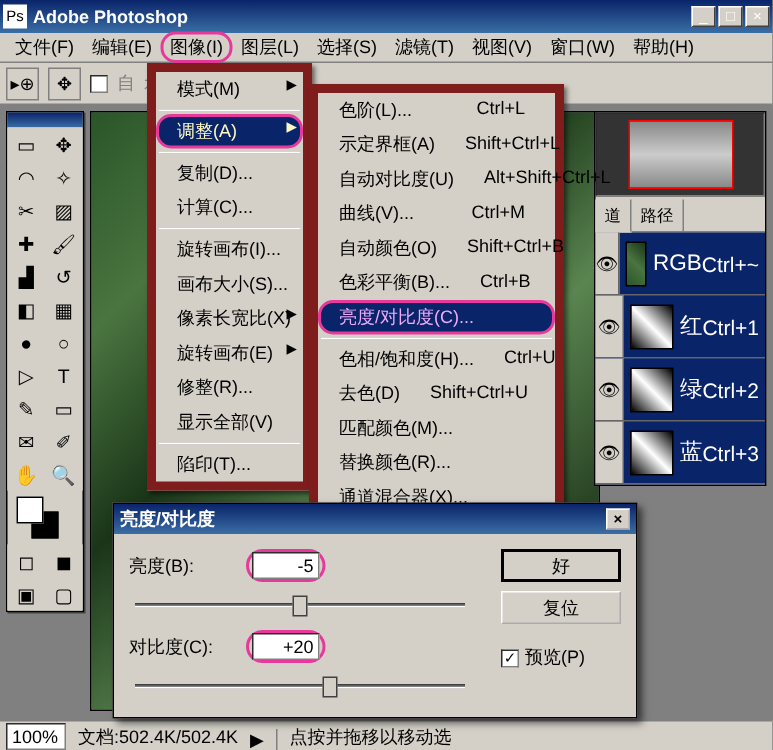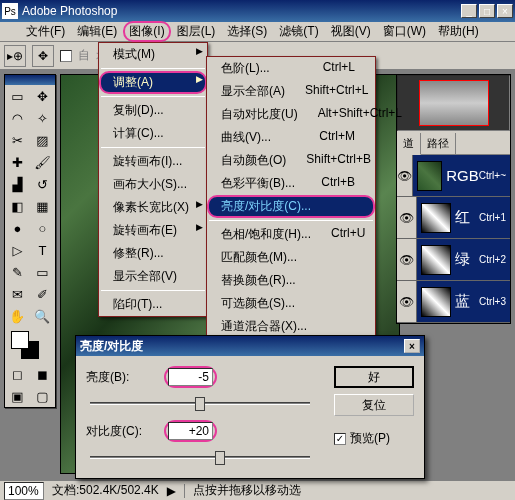--- a/index.html
+++ b/index.html
@@ -1,26 +1,26 @@
 <!DOCTYPE html>
 <html><head>
 <meta charset="utf-8">
 <style>
 *{margin:0;padding:0;box-sizing:border-box;font-family:"Microsoft YaHei",SimSun,sans-serif;font-size:12px;user-select:none}
 body{background:#808080;width:515px;height:500px;overflow:hidden;position:relative}
 
 
 .titlebar{background:linear-gradient(#0a246a,#3a6ea5);height:22px;display:flex;align-items:center;padding:0 2px;color:#fff}
 .titlebar .icon{width:16px;height:16px;margin-right:4px;background:#fff;display:flex;align-items:center;justify-content:center;font-size:10px;color:#000}
-.titlebar .title{flex:1;font-weight:normal}
+.titlebar .title{flex:1;font-weight:bold}
 .titlebar .winbtns{display:flex;gap:2px}
 .titlebar .winbtn{width:16px;height:14px;background:#d4d0c8;border:1px solid #fff;border-right-color:#404040;border-bottom-color:#404040;display:flex;align-items:center;justify-content:center;font-size:10px}
 
 
-.menubar{background:#d4d0c8;height:20px;display:flex;align-items:center;padding:0 20px;border-bottom:1px solid #808080}
+.menubar{background:#d4d0c8;height:20px;display:flex;align-items:center;padding:0 4px;border-bottom:1px solid #808080}
 .menubar .mitem{padding:2px 6px;cursor:default}
 .menubar .mitem.hl{border:2px solid #e6399b;border-radius:10px;padding:0 4px}
 
 
 .optbar{background:#d4d0c8;height:28px;border-bottom:1px solid #808080;display:flex;align-items:center;padding:0 4px;gap:6px}
 .obtn{width:22px;height:22px;border:1px solid #808080;background:#d4d0c8;display:flex;align-items:center;justify-content:center}
 .ocb{width:12px;height:12px;border:1px inset #808080;background:#fff}
 .olabel{color:#808080}
 
 
@@ -33,47 +33,47 @@
 .swbg{position:absolute;width:18px;height:18px;border:1px solid #000;background:#000;left:16px;top:14px}
 
 
 .canvas{position:absolute;left:60px;top:74px;width:340px;height:400px;background:#335533;border:1px solid #000}
 .canvas-img{width:100%;height:100%;background:linear-gradient(135deg,#2a5528 0,#4a7540 20%,#1a3518 40%,#5a8550 60%,#2a4525 80%,#3a6530 100%)}
 .watermark1{position:absolute;left:70px;top:280px;color:#fff;font-size:20px;font-family:KaiTi,serif;text-shadow:1px 1px 2px #000}
 .watermark2{position:absolute;left:70px;top:308px;color:#fff;font-size:16px;text-shadow:1px 1px 2px #000}
 .watermark3{position:absolute;right:8px;bottom:6px;color:#ff8800;font-size:13px;font-style:italic;text-shadow:1px 1px 1px #000}
 
 
-.menu{position:absolute;background:#d4d0c8;border:1px solid #7f1d1d;box-shadow:2px 2px 3px rgba(0,0,0,.5);z-index:100}
+.menu{position:absolute;background:#d4d0c8;border:6px solid #7f1d1d;box-shadow:2px 2px 3px rgba(0,0,0,.5);z-index:100}
 .menu .mi{padding:3px 20px 3px 14px;display:flex;justify-content:space-between;gap:20px;white-space:nowrap}
 .menu .mi.hl{background:#0a246a;color:#fef9c3}
 .menu .mi.sub::after{content:"▶";font-size:9px;position:absolute;right:4px}
 .menu .msep{height:1px;background:#808080;margin:2px 2px;border-bottom:1px solid #fff}
 .menu .mi .sc{color:inherit;margin-left:auto}
 .menu1{left:98px;top:42px;width:110px}
 .menu1 .mi.adj{border:2px solid #e6399b;border-radius:10px;padding:1px 18px 1px 12px}
 .menu2{left:206px;top:56px;width:170px}
-.menu2 .mi.bright{background:#0a246a;color:#7dd3fc;border:2px solid #e6399b;border-radius:10px;padding:1px 12px}
+.menu2 .mi.bright{background:#0a246a;color:#f0abfc;border:2px solid #e6399b;border-radius:10px;padding:1px 12px}
 
 
 .panel{position:absolute;right:4px;top:74px;width:115px;background:#d4d0c8;border:1px solid #000}
 .ptabs{display:flex;background:#d4d0c8;border-bottom:1px solid #808080}
 .ptab{padding:3px 6px;font-size:11px;border-right:1px solid #808080}
 .ptab.active{background:#d4d0c8;border-bottom:1px solid #d4d0c8;margin-bottom:-1px}
 .chlist{background:#9a9a9a}
 .ch{display:flex;align-items:center;height:42px;border-bottom:1px solid #666;background:#ccc}
 .ch.sel{background:#0a246a;color:#fff}
 .ch .eye{width:20px;text-align:center;background:#d4d0c8;color:#000;height:100%;display:flex;align-items:center;justify-content:center;border-right:1px solid #666}
 .ch .thumb{width:30px;height:30px;margin:0 4px;border:1px solid #000;background:linear-gradient(45deg,#000 0,#fff 50%,#000 100%)}
 .ch .thumb.rgb{background:linear-gradient(45deg,#2a5528,#4a7540,#1a3518)}
 .ch .chname{flex:1;font-size:15px}
-.ch .chsc{font-size:10px;padding-right:4px}
-
-
-.statusbar{position:absolute;bottom:0;left:0;right:0;height:20px;background:#d4d0c8;border-top:1px solid #808080;display:flex;align-items:center;padding:0 4px;gap:8px;font-size:11px}
+.ch .chsc{font-size:14px;padding-right:4px}
+
+
+.statusbar{position:absolute;bottom:0;left:0;right:0;height:20px;background:#d4d0c8;border-top:1px solid #808080;display:flex;align-items:flex-end;padding:0 4px;gap:8px;font-size:11px}
 .statusbar .zoom{width:40px;border:1px inset #808080;padding:1px 3px;background:#fff}
 .statusbar .sep{width:1px;height:14px;background:#808080}
 
 
 .dialog{position:absolute;left:75px;top:335px;width:350px;background:#d4d0c8;border:1px solid #000;box-shadow:3px 3px 5px rgba(0,0,0,.6);z-index:200}
 .dtitle{background:linear-gradient(#0a246a,#3a6ea5);height:20px;display:flex;align-items:center;padding:0 4px;color:#fff;font-weight:bold}
 .dtitle .dclose{margin-left:auto;width:16px;height:14px;background:#d4d0c8;border:1px outset #fff;display:flex;align-items:center;justify-content:center;font-size:10px;color:#000}
 .dbody{padding:10px;display:grid;grid-template-columns:1fr 80px;gap:8px}
 .dleft{display:flex;flex-direction:column;gap:6px}
 .drow{display:flex;align-items:center;gap:8px}
@@ -209,21 +209,21 @@
       <span>陷印(T)...</span>
     </div>
 </div>
 
 <div class="menu menu2">
   <div class="mi">
       <span>色阶(L)...</span>
       <span class="sc">Ctrl+L</span>
     </div>
   <div class="mi">
-      <span>显示全部(A)</span>
+      <span>示定界框(A)</span>
       <span class="sc">Shift+Ctrl+L</span>
     </div>
   <div class="mi">
       <span>自动对比度(U)</span>
       <span class="sc">Alt+Shift+Ctrl+L</span>
     </div>
   <div class="mi">
       <span>曲线(V)...</span>
       <span class="sc">Ctrl+M</span>
     </div>
@@ -237,27 +237,28 @@
     </div>
   <div class="mi bright">
       <span>亮度/对比度(C)...</span>
     </div>
   <div class="msep"></div>
   <div class="mi">
       <span>色相/饱和度(H)...</span>
       <span class="sc">Ctrl+U</span>
     </div>
   <div class="mi">
+      <span>去色(D)</span>
+      <span class="sc">Shift+Ctrl+U</span>
+    </div>
+  <div class="mi">
       <span>匹配颜色(M)...</span>
     </div>
   <div class="mi">
       <span>替换颜色(R)...</span>
-    </div>
-  <div class="mi">
-      <span>可选颜色(S)...</span>
     </div>
   <div class="mi">
       <span>通道混合器(X)...</span>
     </div>
   <div class="mi">
       <span>渐变映射(G)...</span>
     </div>
   <div class="mi">
       <span>照片滤镜(F)...</span>
     </div>

